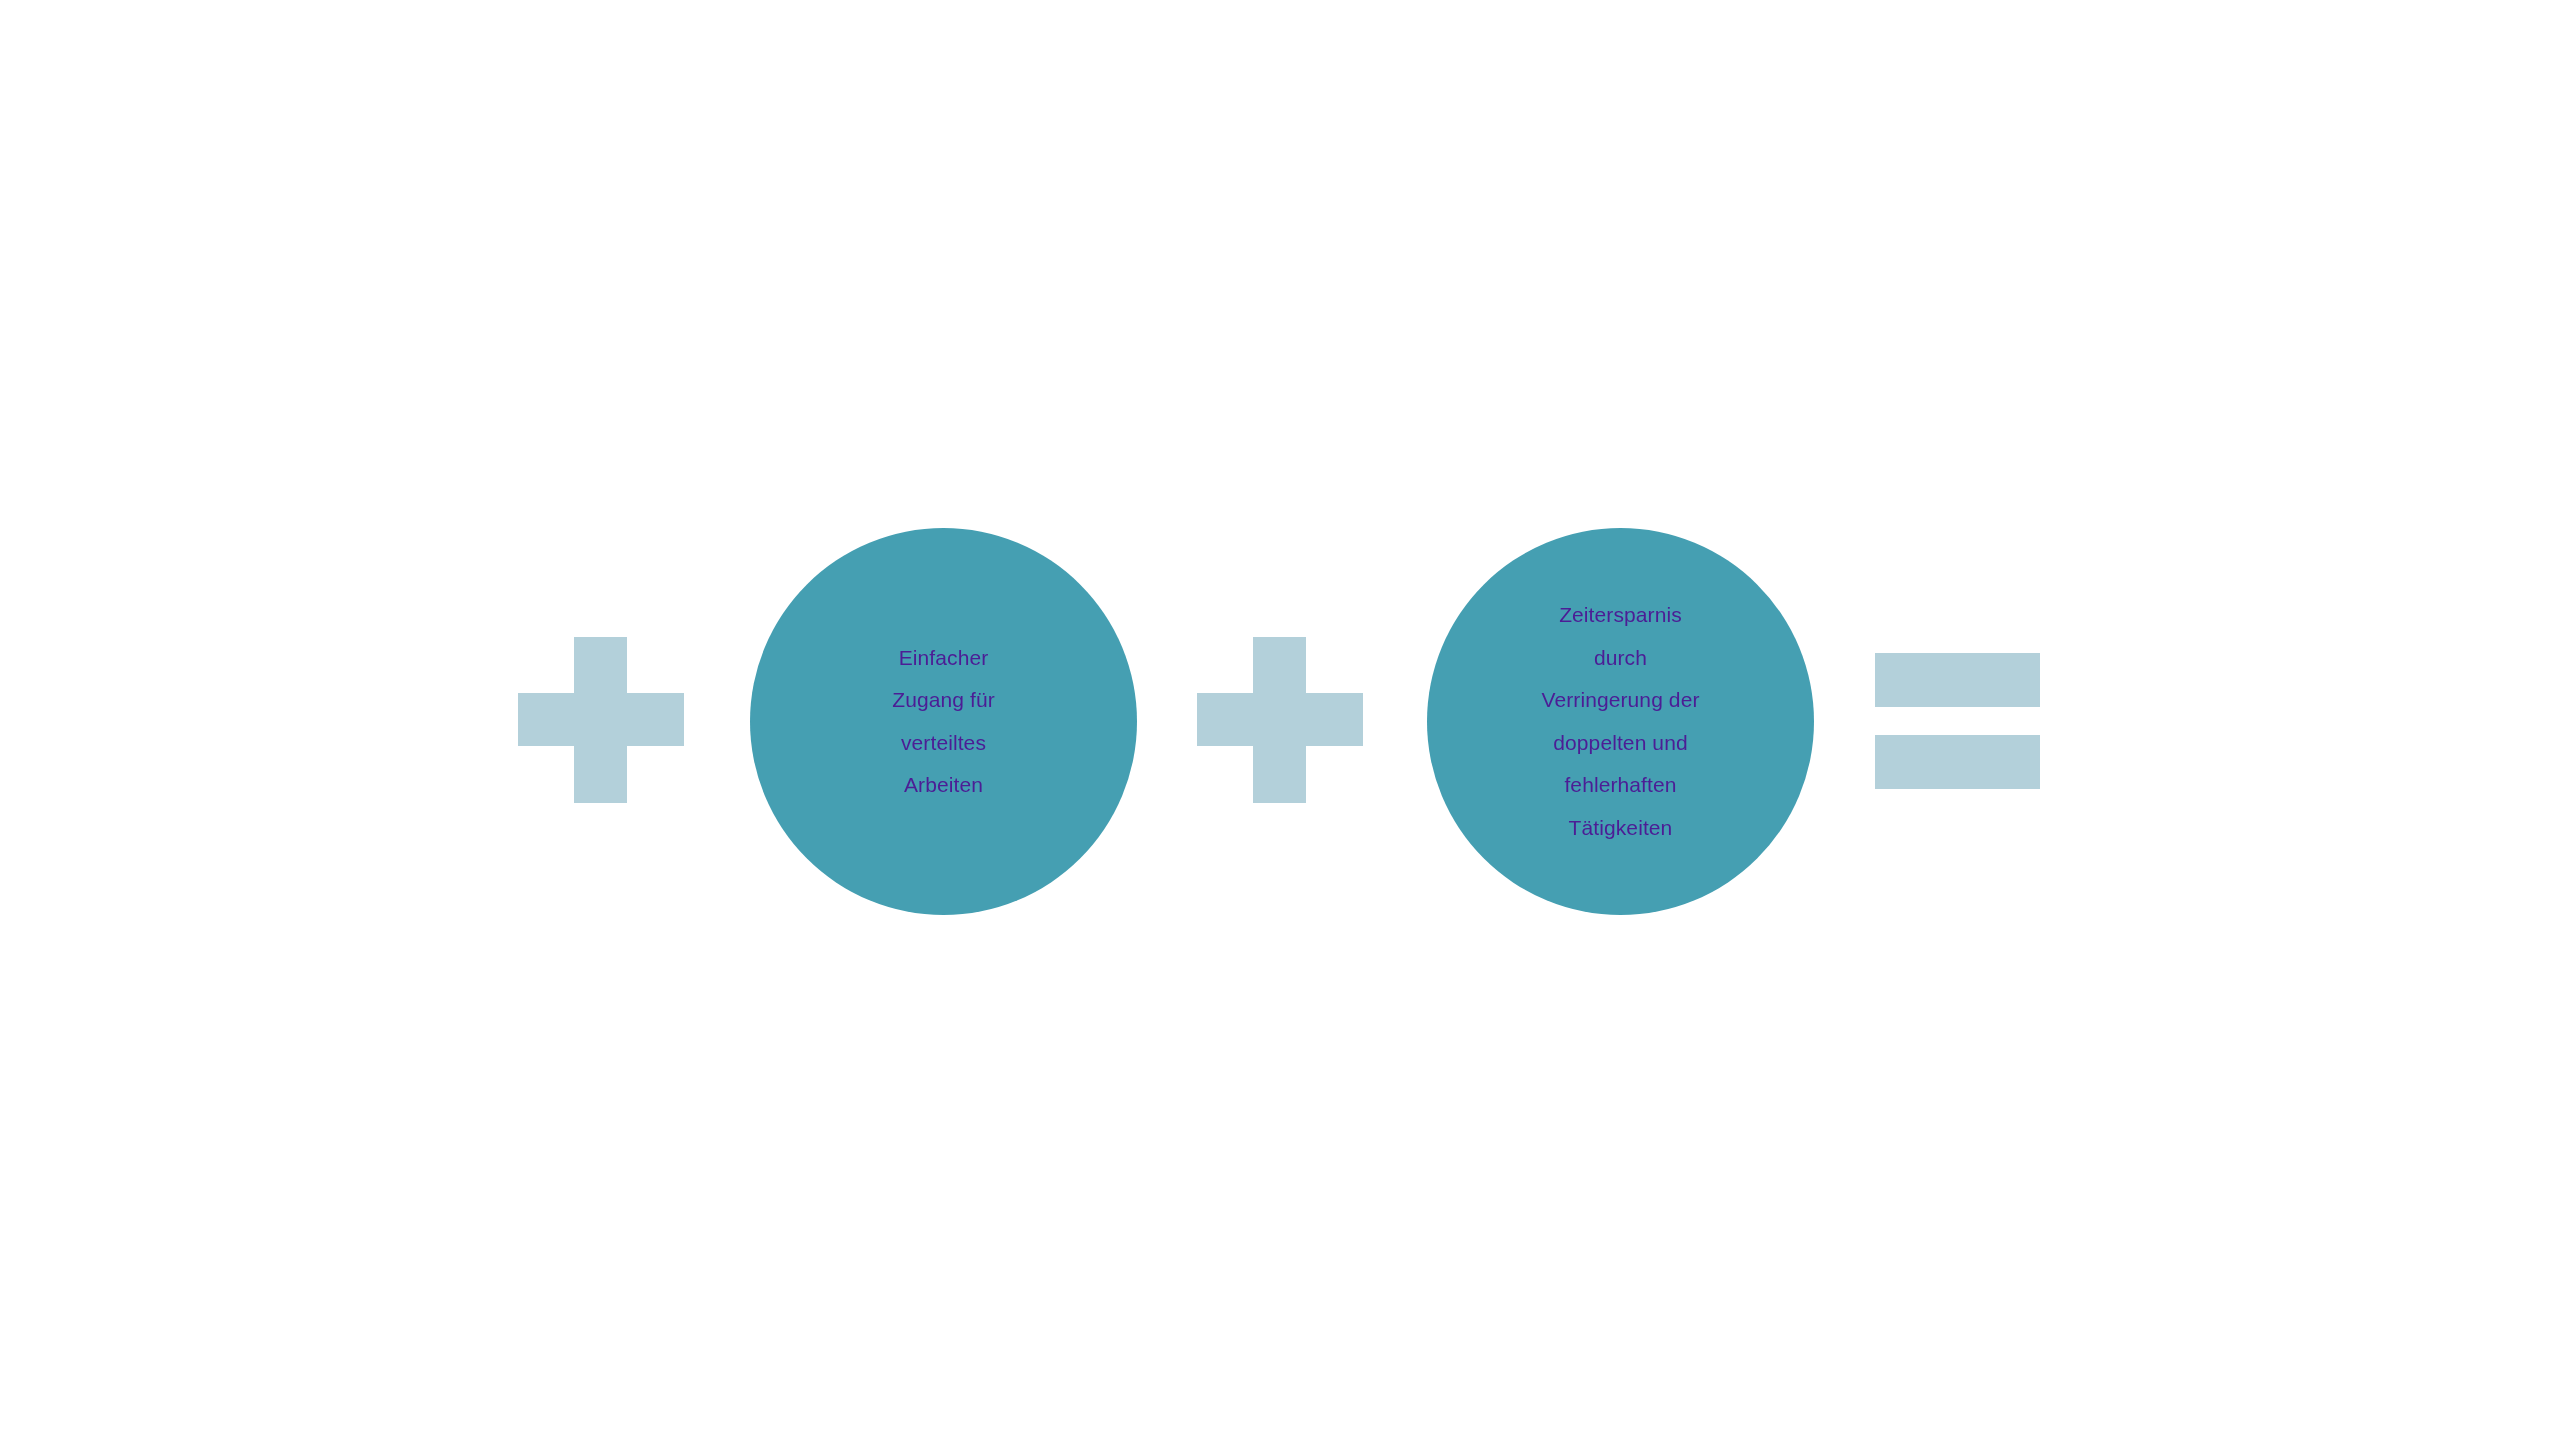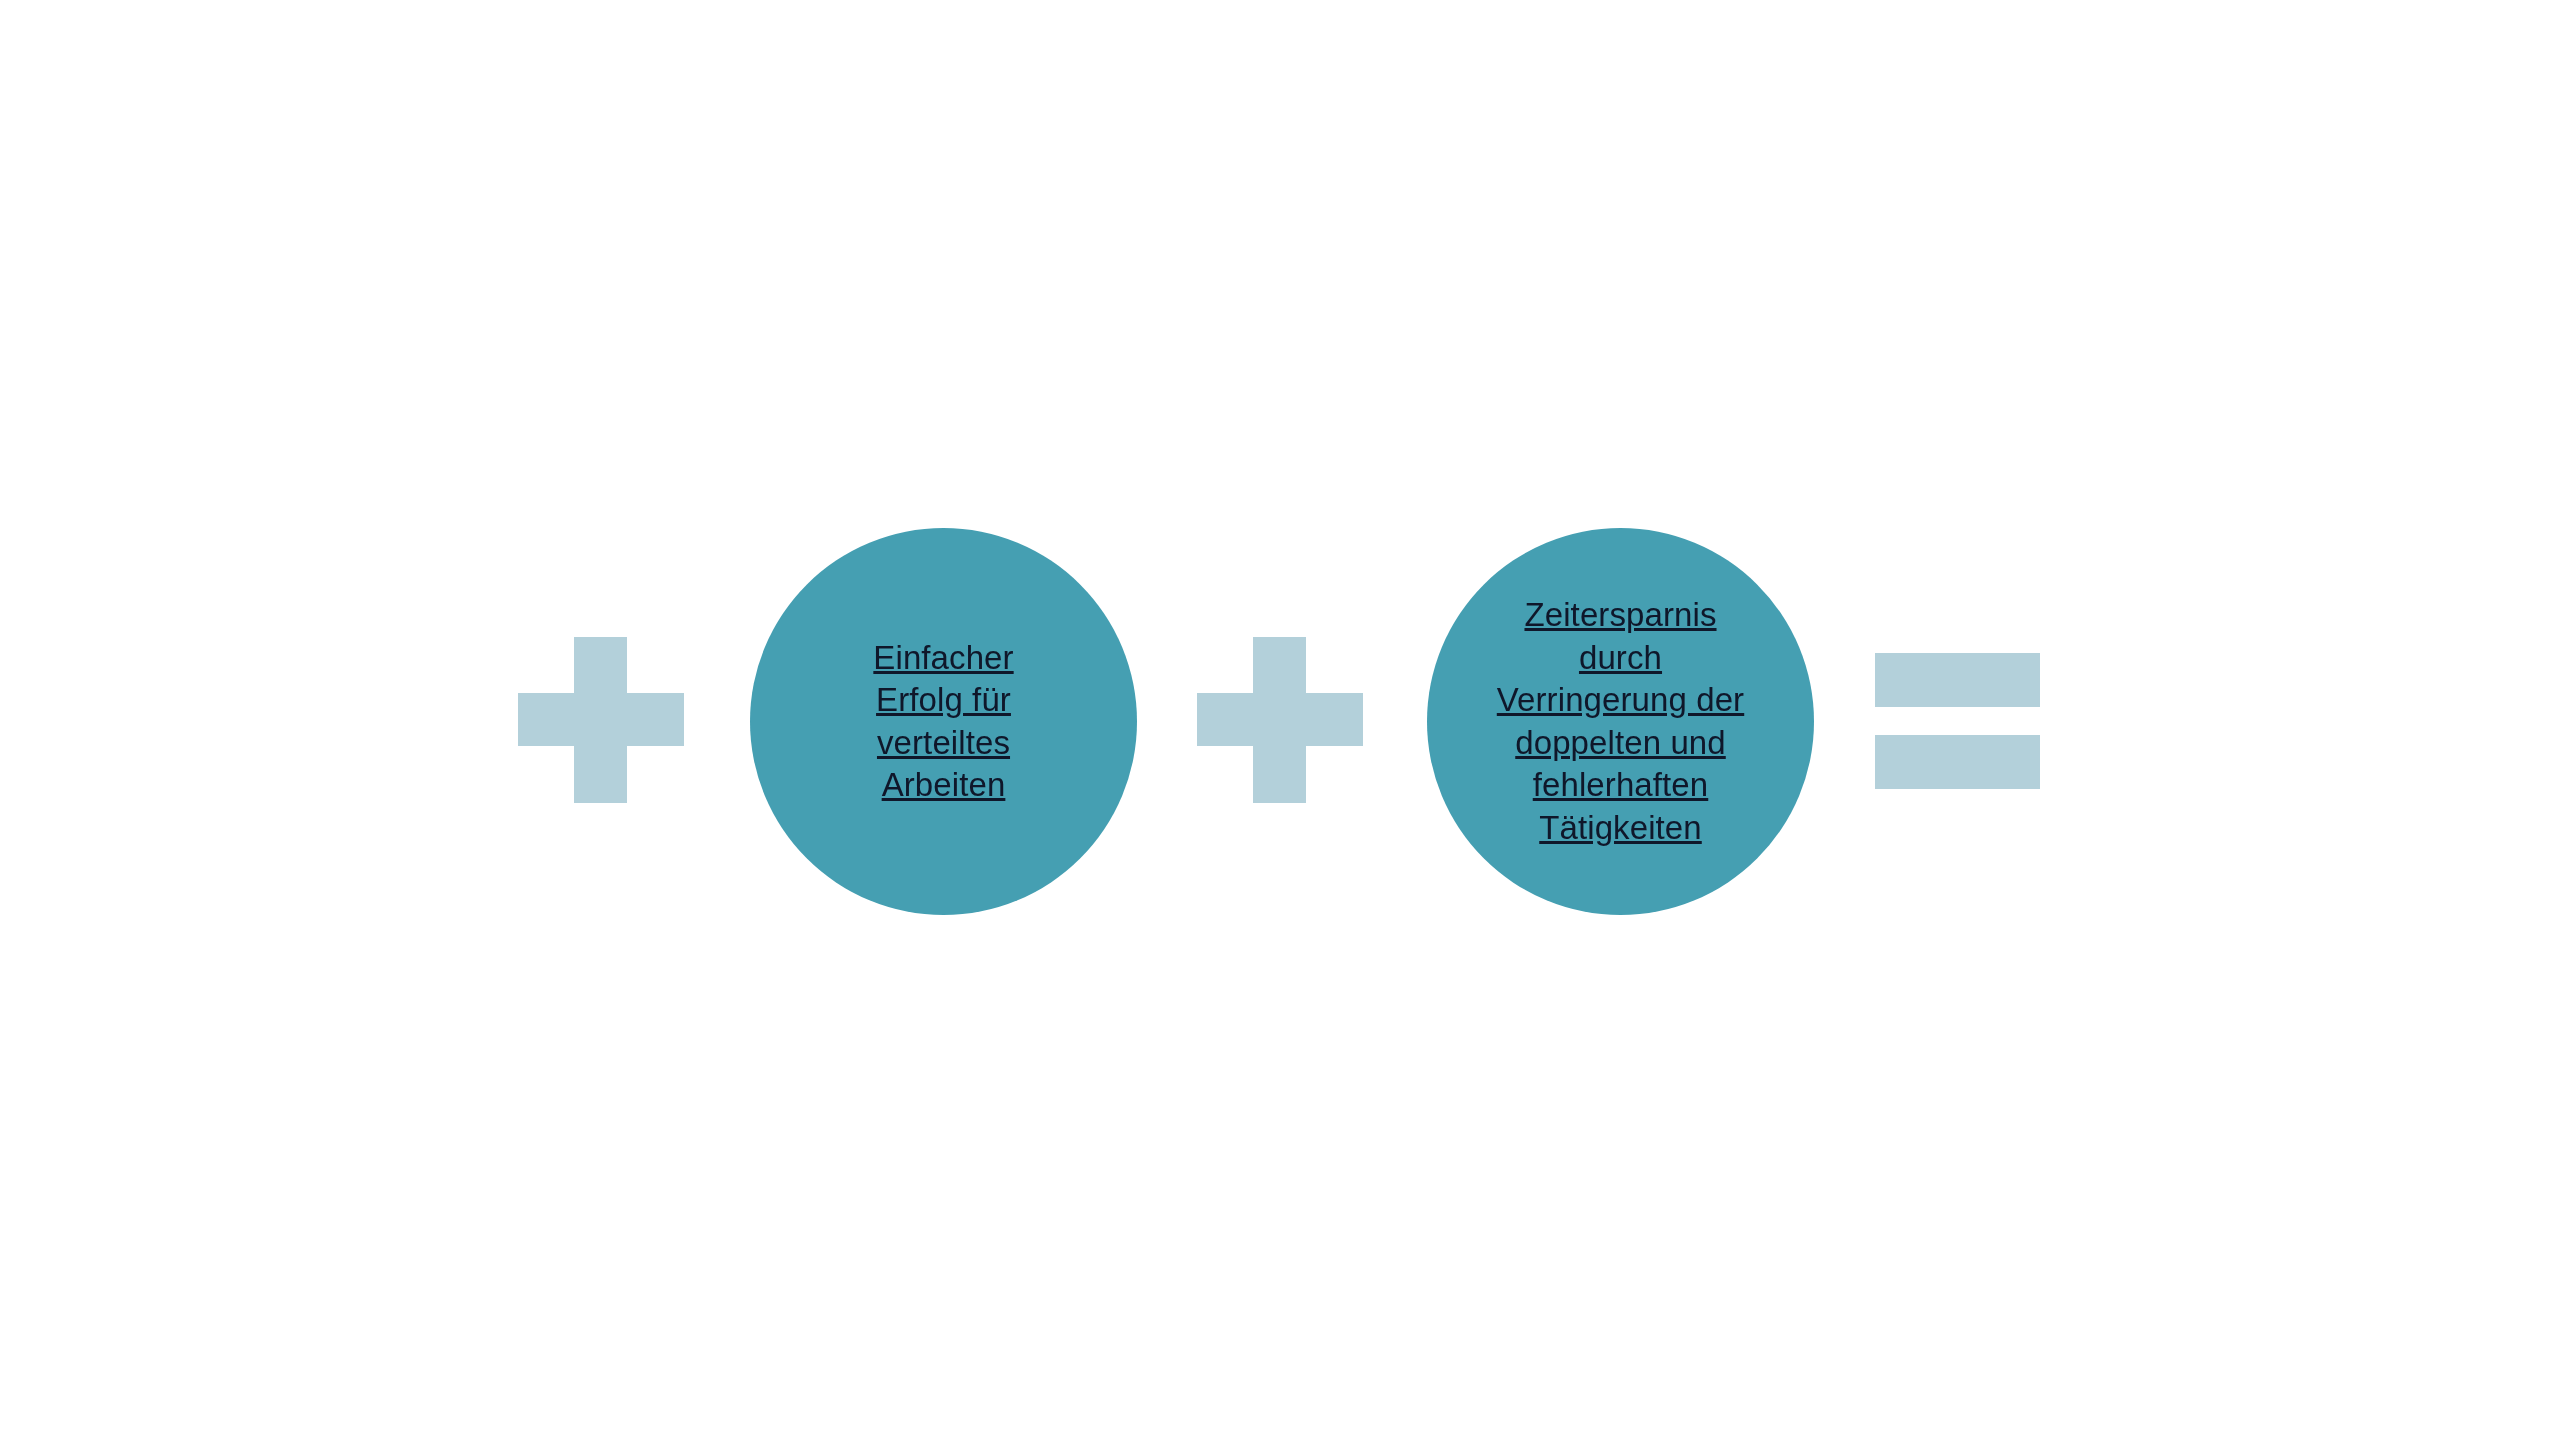--- a/index.html
+++ b/index.html
@@ -21,30 +21,29 @@
   .node {
     position: absolute;
     border-radius: 50%;
     background: #459FB2;
     display: flex;
     align-items: center;
     justify-content: center;
     box-sizing: border-box;
   }
   .node-label {
-    color: #0f172a;
+    color: #4c1d95;
     font-family: "Liberation Sans", sans-serif;
-    font-size: 33px;
+    font-size: 21px;
     line-height: 42.5px;
     text-align: center;
     white-space: pre-line;
     padding: 0 34px;
     letter-spacing: 0.1px;
     font-weight: 400;
-    text-decoration: underline;
   }
   
   .op-plus {
     position: absolute;
   }
   .op-plus .bar-h,
   .op-plus .bar-v {
     position: absolute;
     background: #B3D0DA;
   }
@@ -85,21 +84,21 @@
 <div id="canvas">
 
 
   <div class="op-plus" style="left:518px; top:637px; width:166px; height:166px;">
     <span class="bar-h"></span>
     <span class="bar-v"></span>
   </div>
 
   <div class="node" style="left:750px; top:528px; width:387px; height:387px;">
     <div class="node-label">Einfacher
-Erfolg für
+Zugang für
 verteiltes
 Arbeiten</div>
   </div>
 
   <div class="op-plus" style="left:1197px; top:637px; width:166px; height:166px;">
     <span class="bar-h"></span>
     <span class="bar-v"></span>
   </div>
 
   <div class="node" style="left:1427px; top:528px; width:387px; height:387px;">

